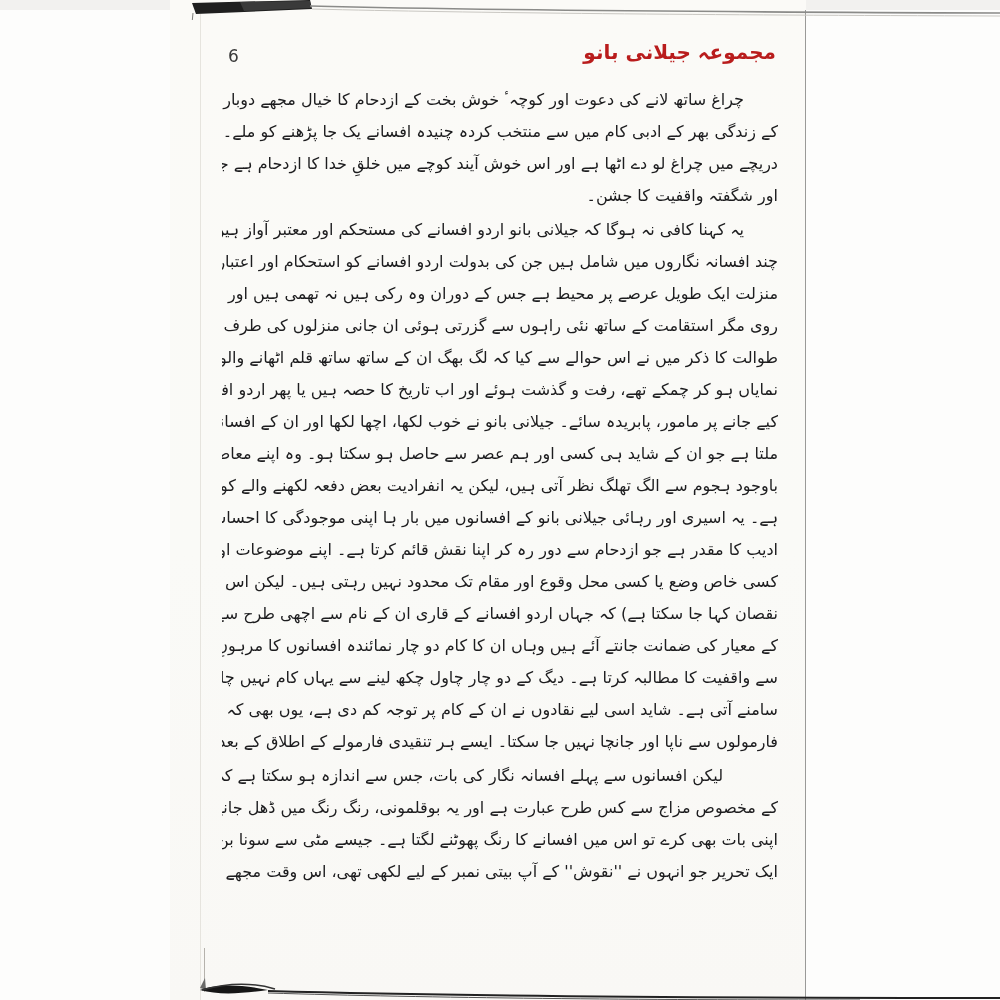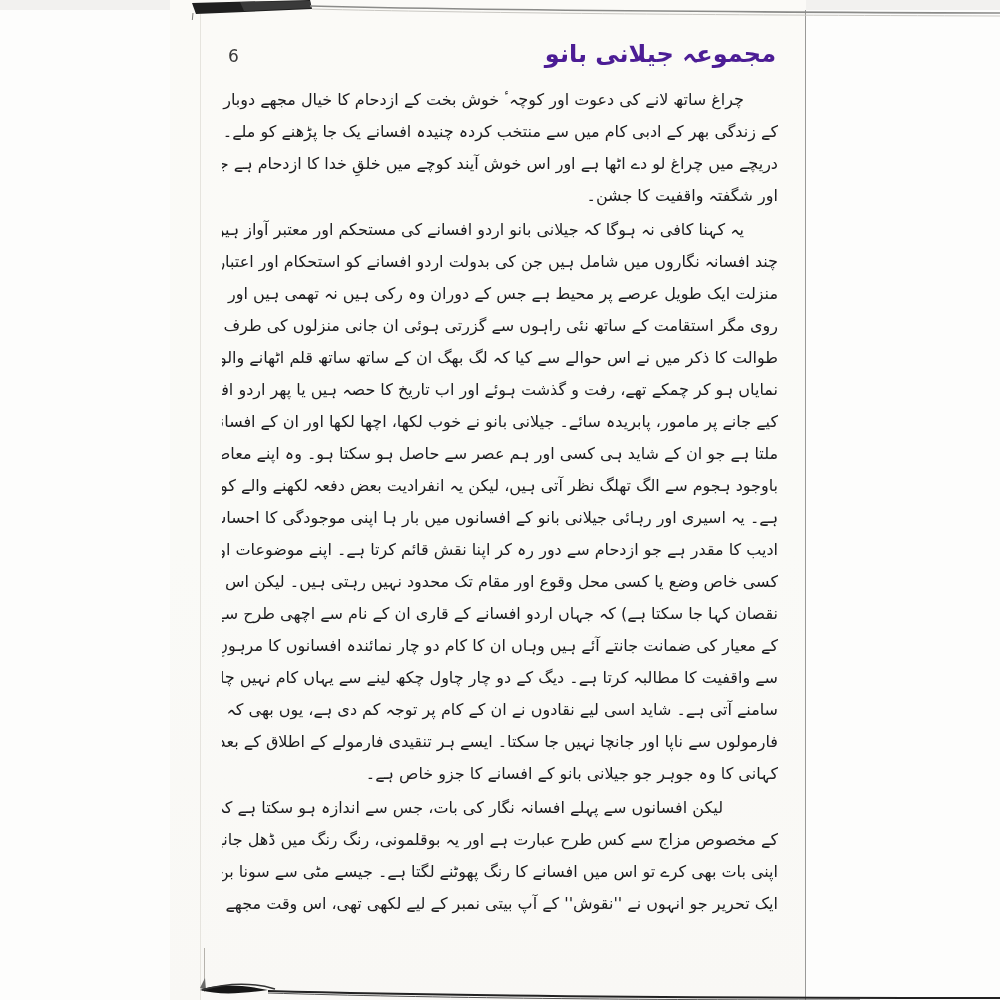--- a/index.html
+++ b/index.html
@@ -35,21 +35,21 @@
   .header{
     position:absolute;left:222px;top:40px;width:556px;
     display:flex;justify-content:space-between;align-items:flex-start;
     color:#222;
   }
   .page-num{
     font-size:17px;letter-spacing:.5px;color:#3a3a3a;
     padding-left:6px;padding-top:6px;
   }
   .book-title{
-    direction:rtl;font-size:24px;font-weight:600;color:#4c1d95;
+    direction:rtl;font-size:20px;font-weight:600;color:#b91c1c;
     padding-right:2px;
     margin-left:32px;
   }
   
   .text-block{
     position:absolute;left:222px;top:84px;width:556px;
     direction:rtl;color:#1c1c1e;
   }
   .para{margin:0;padding:0;}
   .para + .para{margin-top:2px;}
@@ -106,21 +106,20 @@
       <div class="ln">ملتا ہے جو ان کے شاید ہی کسی اور ہم عصر سے حاصل ہو سکتا ہو۔ وہ اپنے معاصروں سے ایک نوع کی مماثلت رکھنے کے</div>
       <div class="ln">باوجود ہجوم سے الگ تھلگ نظر آتی ہیں، لیکن یہ انفرادیت بعض دفعہ لکھنے والے کو کسی نہ کسی طرح سے تنہائی کا اسیر بھی کر دیتی</div>
       <div class="ln">ہے۔ یہ اسیری اور رہائی جیلانی بانو کے افسانوں میں بار ہا اپنی موجودگی کا احساس دلاتی ہے۔ اور شاید یہی انفرادیت پسند</div>
       <div class="ln">ادیب کا مقدر ہے جو ازدحام سے دور رہ کر اپنا نقش قائم کرتا ہے۔ اپنے موضوعات اور انداز میں تنوع کی وجہ سے جیلانی بانو</div>
       <div class="ln">کسی خاص وضع یا کسی محل وقوع اور مقام تک محدود نہیں رہتی ہیں۔ لیکن اس کا نقصان انہیں یہ ضرور اٹھانا پڑا ہوگا (اگر اسے</div>
       <div class="ln">نقصان کہا جا سکتا ہے) کہ جہاں اردو افسانے کے قاری ان کے نام سے اچھی طرح سے واقف ہیں اور افسانے میں عمدگی</div>
       <div class="ln">کے معیار کی ضمانت جانتے آئے ہیں وہاں ان کا کام دو چار نمائندہ افسانوں کا مرہونِ منت نہیں اور اپنے پورے پھیلاؤ</div>
       <div class="ln">سے واقفیت کا مطالبہ کرتا ہے۔ دیگ کے دو چار چاول چکھ لینے سے یہاں کام نہیں چلتا۔ کہانی نت نئے پینترے بدل کر</div>
       <div class="ln">سامنے آتی ہے۔ شاید اسی لیے نقادوں نے ان کے کام پر توجہ کم دی ہے، یوں بھی کہ ان کو بندھے ٹکے مفروضوں اور</div>
       <div class="ln">فارمولوں سے ناپا اور جانچا نہیں جا سکتا۔ ایسے ہر تنقیدی فارمولے کے اطلاق کے بعد باقی بچ جانے والی چیز ہی تو کہانی ہے،</div>
-      <div class="ln end">کہانی کا وہ جوہر جو جیلانی بانو کے افسانے کا جزو خاص ہے۔</div>
     </div>
 
     <div class="para">
       <div class="ln indent-lg">لیکن افسانوں سے پہلے افسانہ نگار کی بات، جس سے اندازہ ہو سکتا ہے کہ افسانے کا آب و رنگ لکھنے والے</div>
       <div class="ln">کے مخصوص مزاج سے کس طرح عبارت ہے اور یہ بوقلمونی، رنگ رنگ میں ڈھل جانے کی صفت کہاں سے آئی۔ افسانہ نگار</div>
       <div class="ln">اپنی بات بھی کرے تو اس میں افسانے کا رنگ پھوٹنے لگتا ہے۔ جیسے مٹی سے سونا بن جائے۔ جیلانی بانو کی برسوں پرانی</div>
       <div class="ln">ایک تحریر جو انہوں نے ''نقوش'' کے آپ بیتی نمبر کے لیے لکھی تھی، اس وقت مجھے یاد آئی ہے کہ ان کے افسانوں کے طلسمی</div>
     </div>
 
   </div>

